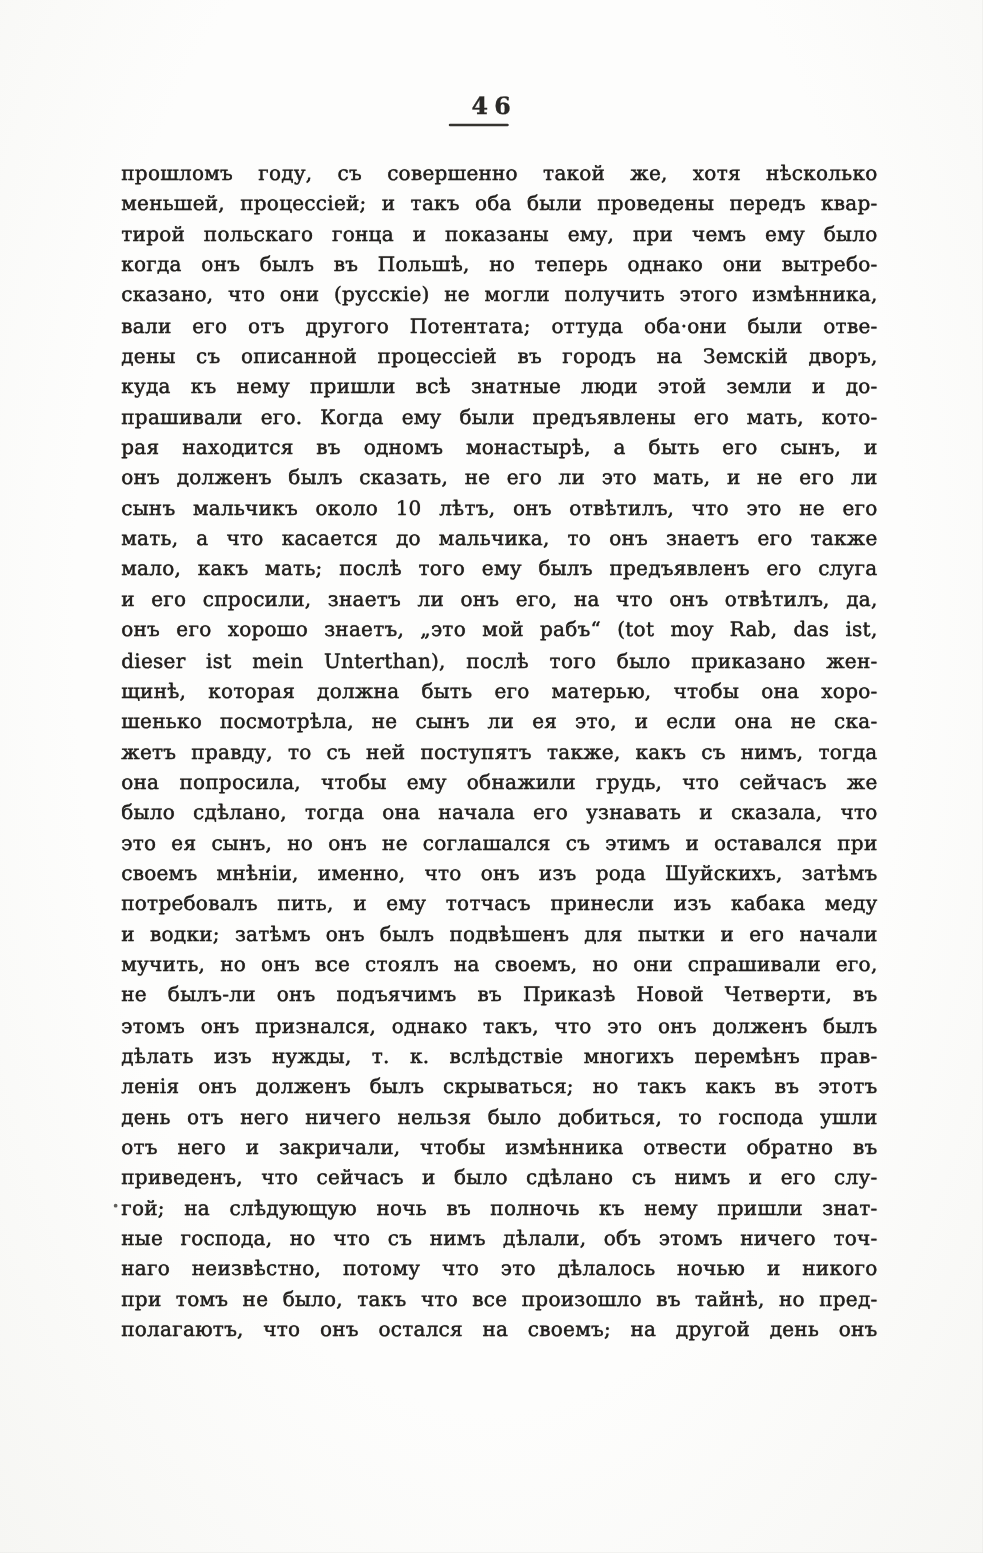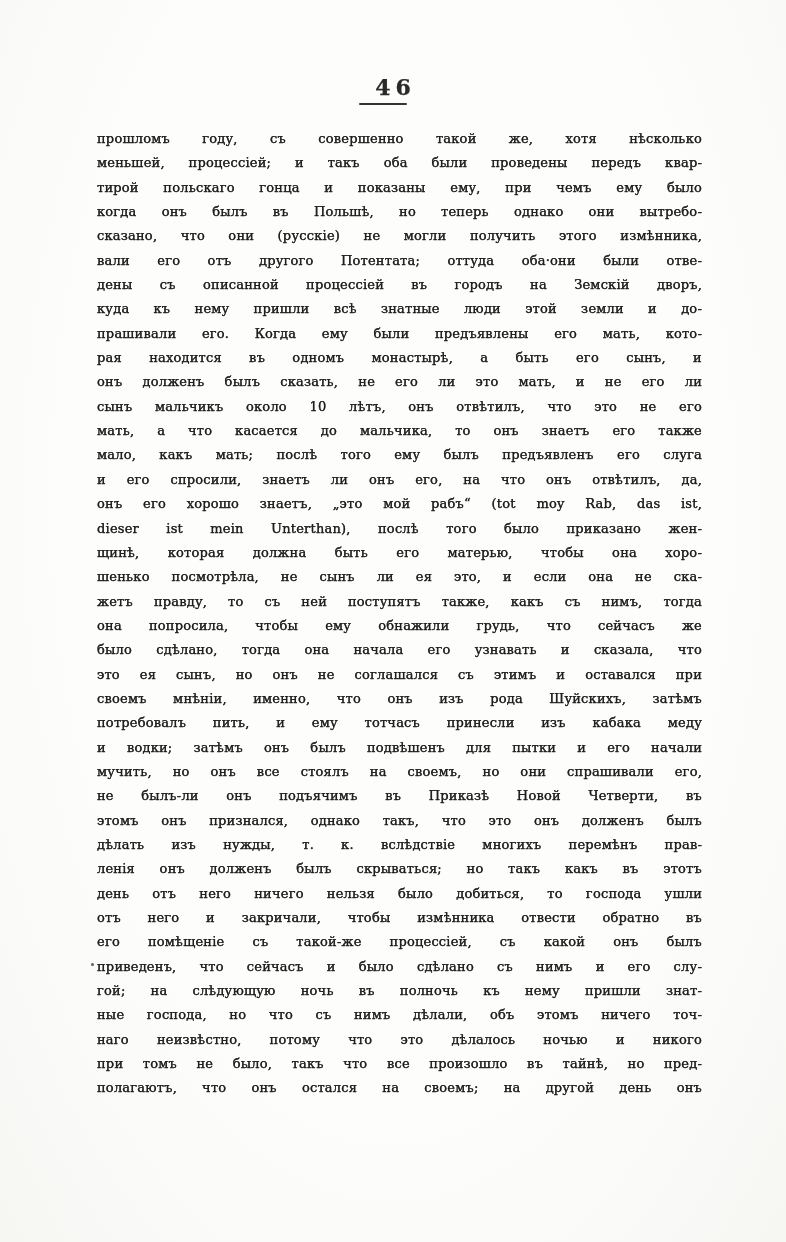--- a/index.html
+++ b/index.html
@@ -23,42 +23,42 @@
   }
   .page-header {
     position: absolute;
     top: 74px;
     left: 0;
     width: 100%;
     text-align: center;
   }
   .page-number {
     display: inline-block;
-    font-size: 22px;
+    font-size: 19px;
     font-weight: bold;
     letter-spacing: 5px;
     color: #2a2927;
     padding-left: 5px; 
   }
   .page-number-rule {
     width: 48px;
     height: 2px;
     background: #35332f;
     margin: 3px auto 0 auto;
     transform: translateX(-10px);
     border-radius: 1px;
   }
   .text-block {
     position: absolute;
     top: 127px;
     left: 97px;
     width: 605px;
   }
   .line {
-    font-size: 13px;
+    font-size: 16px;
     line-height: 24.35px;
     height: 24.35px;
     text-align: justify;
     text-align-last: justify;
     white-space: nowrap; 
     letter-spacing: 0.2px;
     color: #211f1d;
     text-shadow: 0 0 0.55px rgba(20, 18, 15, 0.75);
     font-weight: 500;
   }
@@ -112,21 +112,20 @@
       <div class="line">своемъ мнѣніи, именно, что онъ изъ рода Шуйскихъ, затѣмъ</div>
       <div class="line">потребовалъ пить, и ему тотчасъ принесли изъ кабака меду</div>
       <div class="line">и водки; затѣмъ онъ былъ подвѣшенъ для пытки и его начали</div>
       <div class="line">мучить, но онъ все стоялъ на своемъ, но они спрашивали его,</div>
       <div class="line">не былъ-ли онъ подъячимъ въ Приказѣ Новой Четверти, въ</div>
       <div class="line">этомъ онъ признался, однако такъ, что это онъ долженъ былъ</div>
       <div class="line">дѣлать изъ нужды, т. к. вслѣдствіе многихъ перемѣнъ прав-</div>
       <div class="line">ленія онъ долженъ былъ скрываться; но такъ какъ въ этотъ</div>
       <div class="line">день отъ него ничего нельзя было добиться, то господа ушли</div>
       <div class="line">отъ него и закричали, чтобы измѣнника отвести обратно въ</div>
-      <div class="line">его помѣщеніе съ такой-же процессіей, съ какой онъ былъ</div>
       <div class="line">приведенъ, что сейчасъ и было сдѣлано съ нимъ и его слу-</div>
       <div class="line">гой; на слѣдующую ночь въ полночь къ нему пришли знат-</div>
       <div class="line">ные господа, но что съ нимъ дѣлали, объ этомъ ничего точ-</div>
       <div class="line">наго неизвѣстно, потому что это дѣлалось ночью и никого</div>
       <div class="line">при томъ не было, такъ что все произошло въ тайнѣ, но пред-</div>
       <div class="line">полагаютъ, что онъ остался на своемъ; на другой день онъ</div>
     </div>
 
   <div class="ink-speck" style="left:91px; top:963px;"></div>
 

